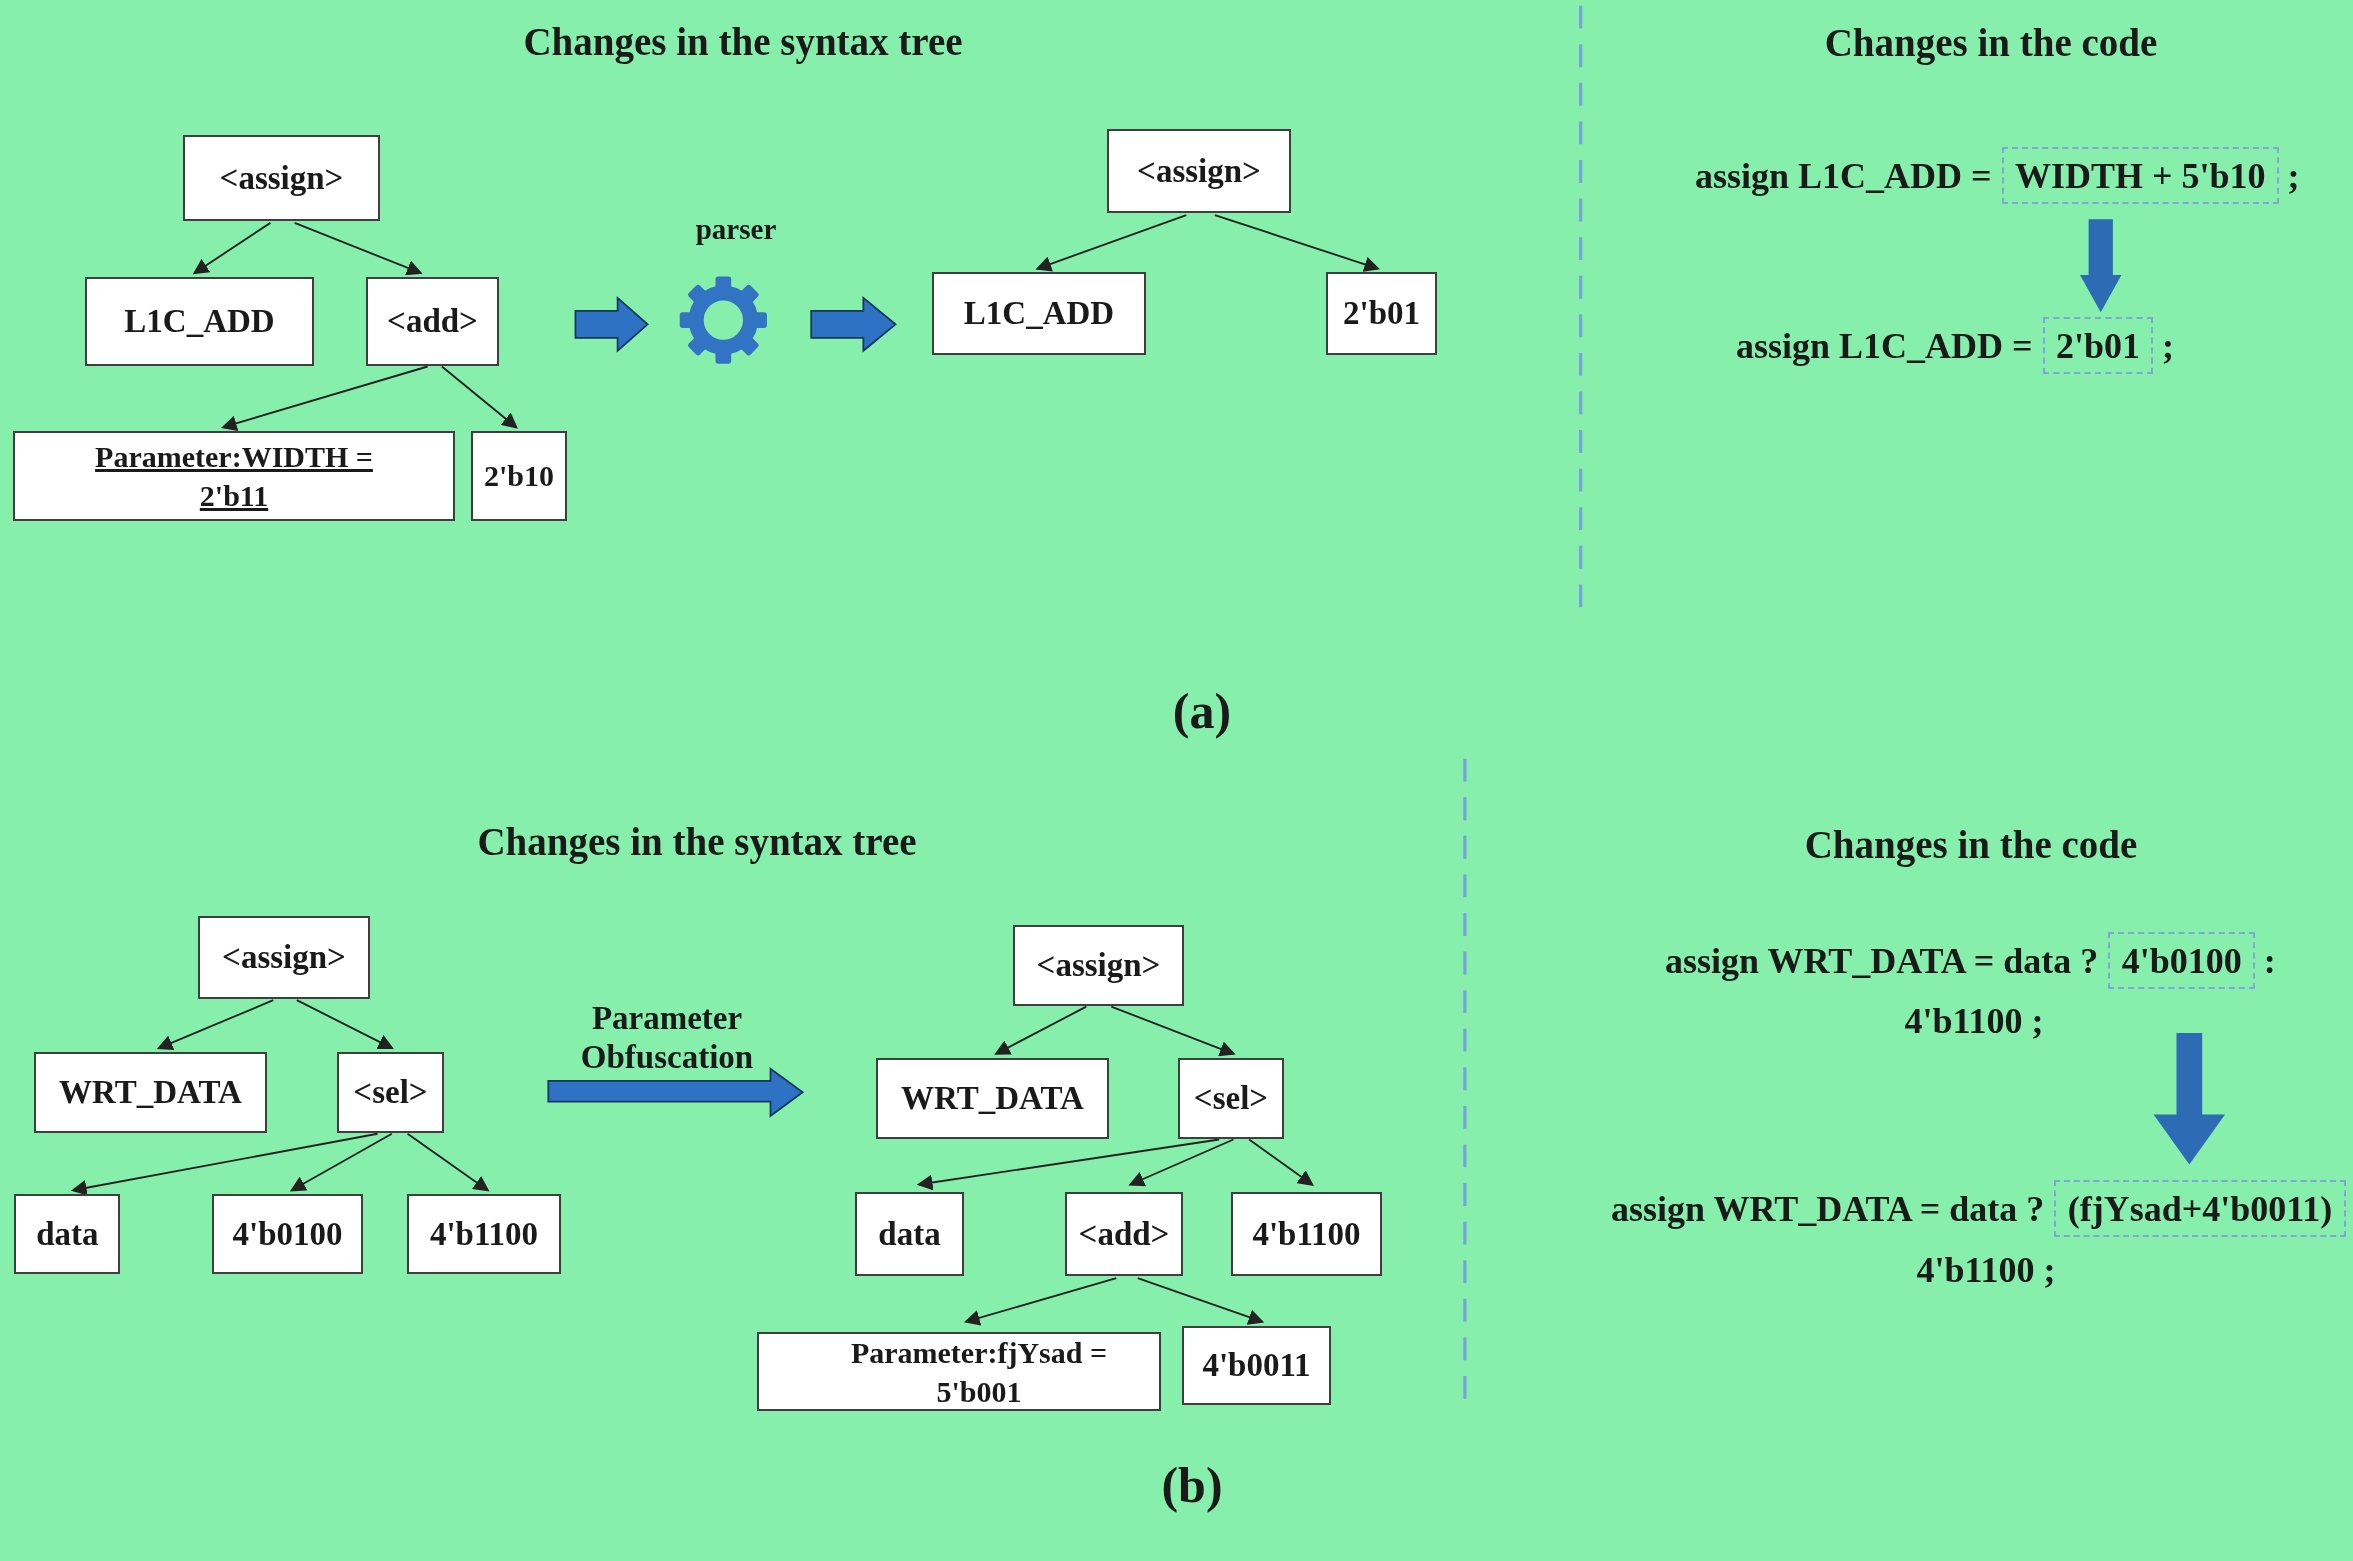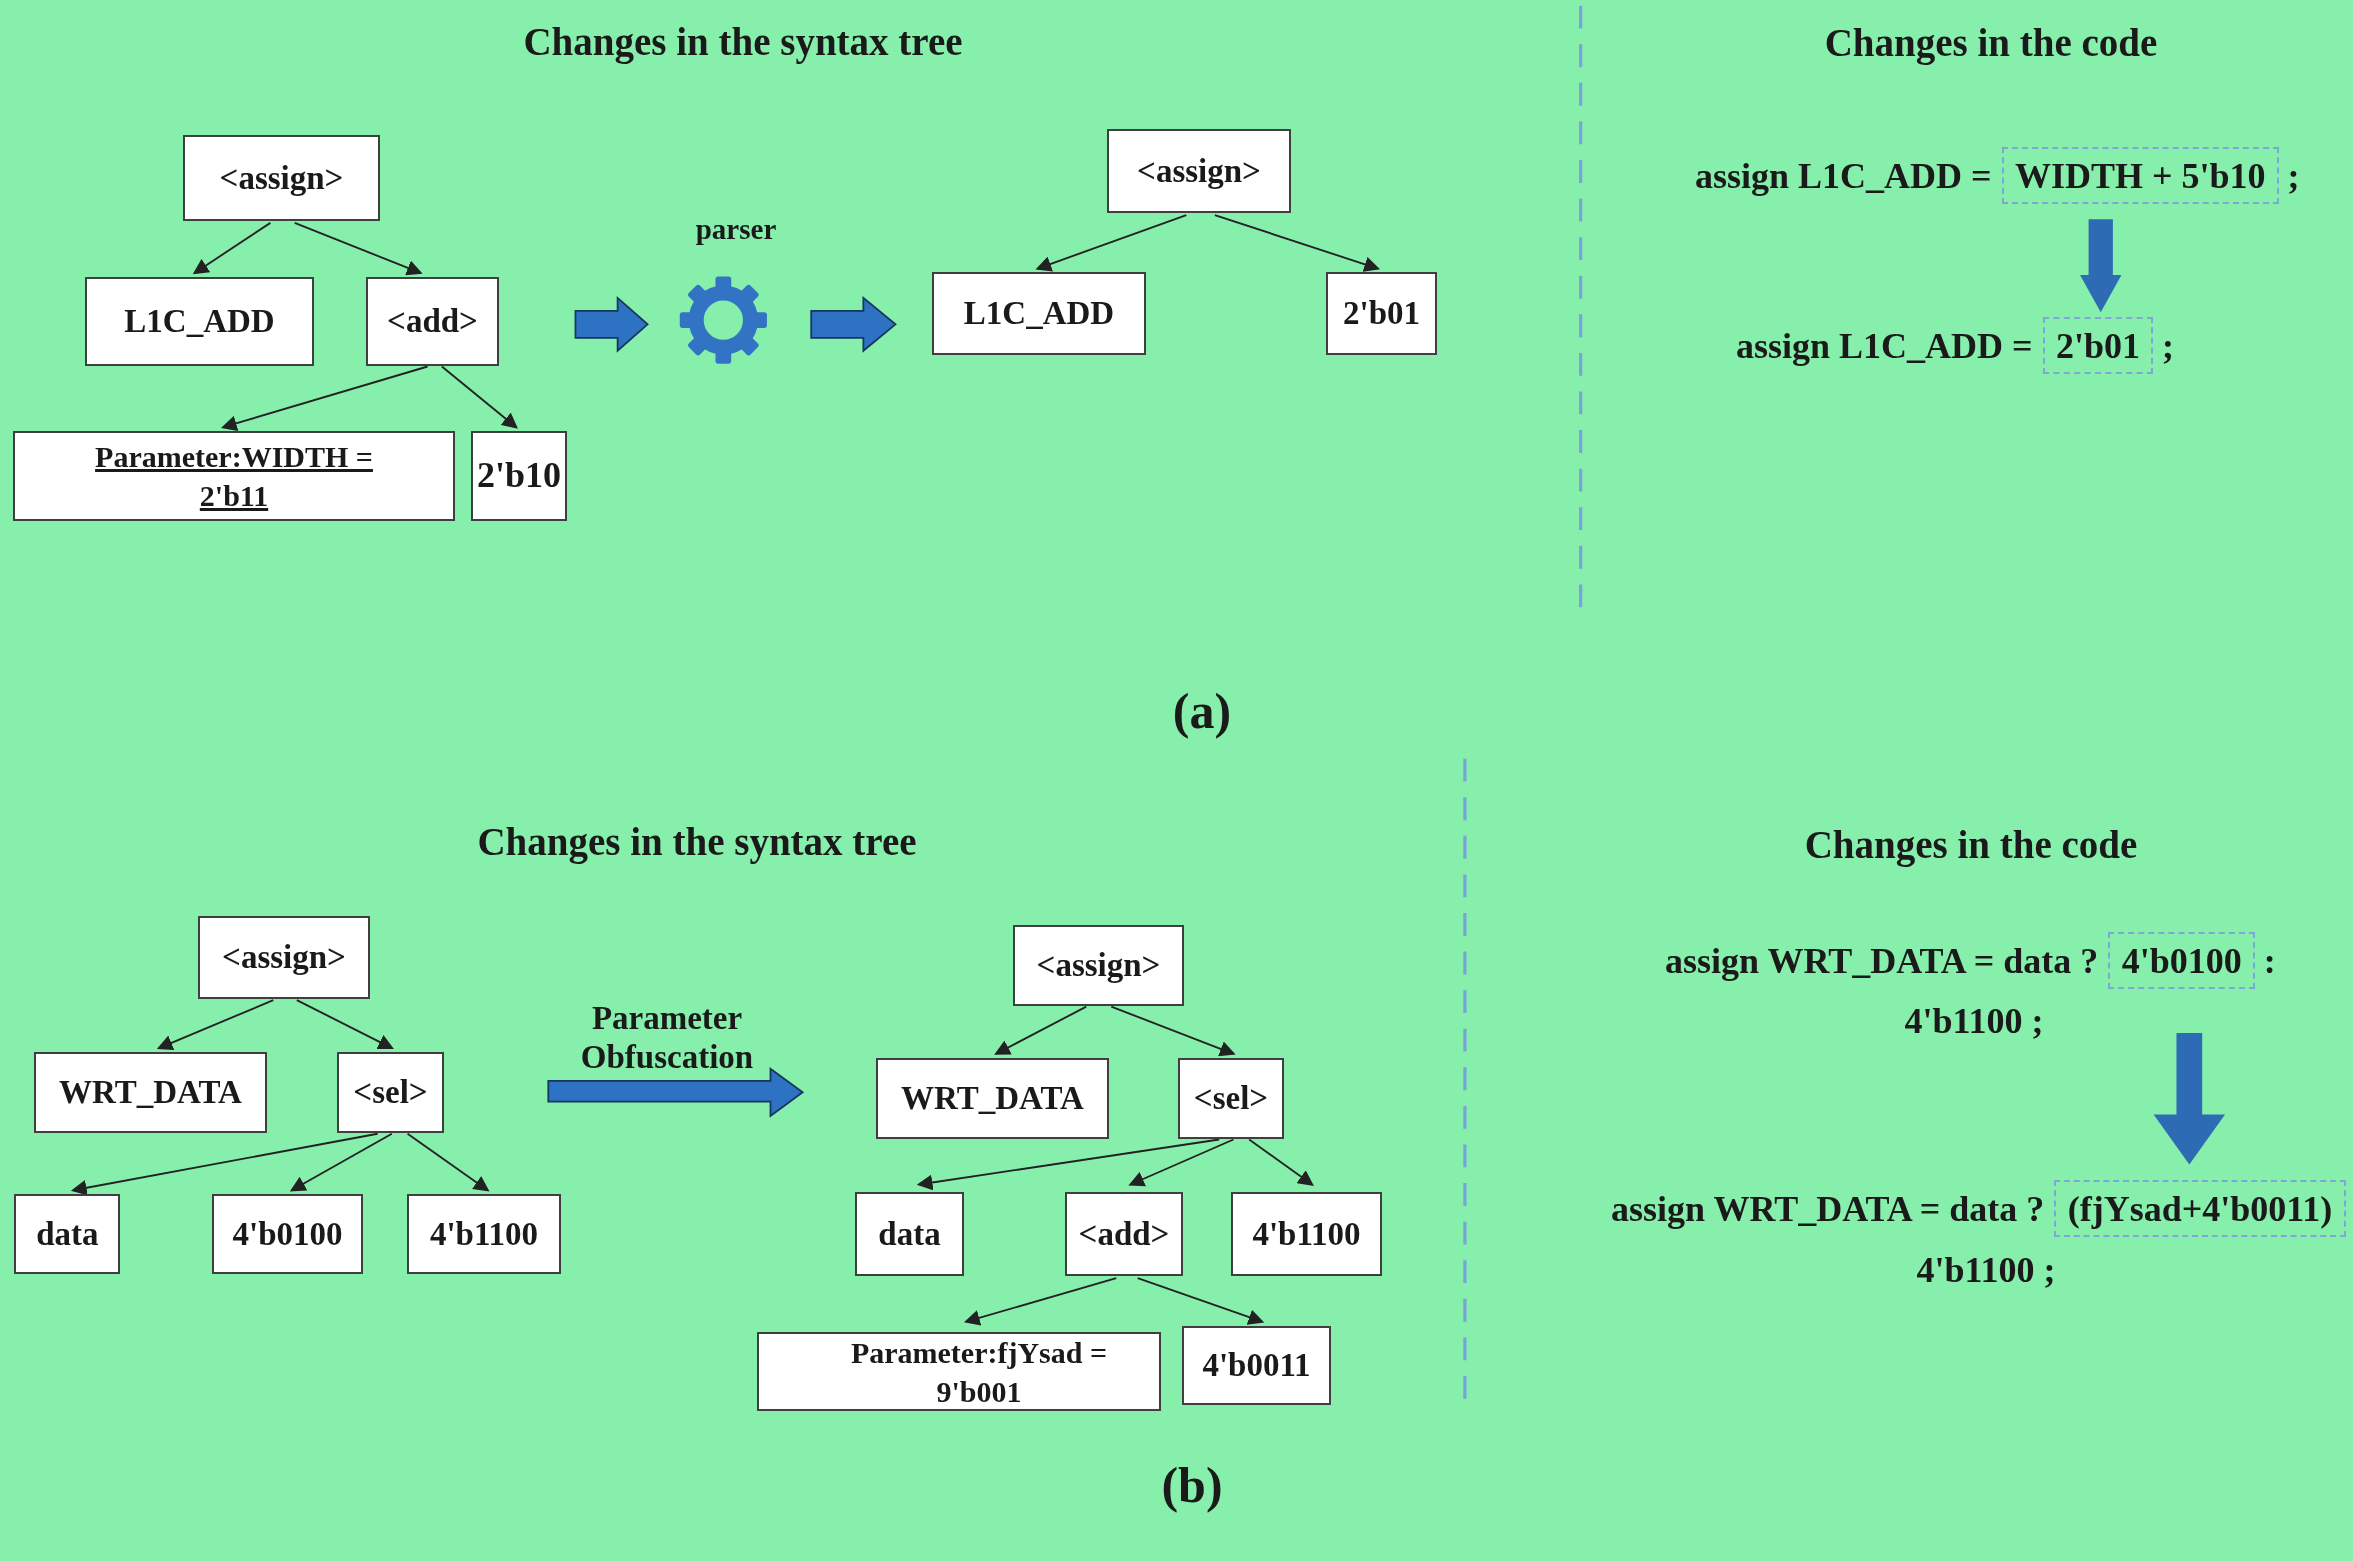--- a/index.html
+++ b/index.html
@@ -114,21 +114,21 @@
   <div class="sec-title" style="left:743px;top:18.6px;">Changes in the syntax tree</div>
   <div class="sec-title" style="left:1991px;top:20px;">Changes in the code</div>
 
   <div class="node" style="left:183px;top:135px;width:197px;height:86px;">&lt;assign&gt;</div>
   <div class="node" style="left:85px;top:277px;width:229px;height:89px;">L1C_ADD</div>
   <div class="node" style="left:366px;top:277px;width:133px;height:89px;">&lt;add&gt;</div>
   <div class="node two-line" style="left:13px;top:431px;width:442px;height:90px;text-decoration:underline;">
     <span>Parameter:WIDTH =</span>
     <span>2'b11</span>
   </div>
-  <div class="node" style="left:471px;top:431px;width:96px;height:90px;font-size:36px;font-family:Liberation Serif, serif;">2'b10</div>
+  <div class="node" style="left:471px;top:431px;width:96px;height:90px;font-size:30px;font-family:Liberation Serif, serif;">2'b10</div>
 
   <div class="float-label" style="left:720px;top:213px;font-size:29px;margin-left:16px;">parser</div>
 
   <div class="node" style="left:1107px;top:129px;width:184px;height:84px;">&lt;assign&gt;</div>
   <div class="node" style="left:932px;top:272px;width:214px;height:83px;">L1C_ADD</div>
   <div class="node" style="left:1326px;top:272px;width:111px;height:83px;">2'b01</div>
 
   <div class="code-row" style="left:1695px;top:147px;">
     <span>assign L1C_ADD =</span>
     <span class="hl">WIDTH + 5'b10</span>
@@ -158,21 +158,21 @@
   </div>
 
   <div class="node" style="left:1013px;top:925px;width:171px;height:81px;">&lt;assign&gt;</div>
   <div class="node" style="left:876px;top:1058px;width:233px;height:81px;">WRT_DATA</div>
   <div class="node" style="left:1178px;top:1058px;width:106px;height:81px;">&lt;sel&gt;</div>
   <div class="node" style="left:855px;top:1192px;width:109px;height:84px;">data</div>
   <div class="node" style="left:1065px;top:1192px;width:118px;height:84px;">&lt;add&gt;</div>
   <div class="node" style="left:1231px;top:1192px;width:151px;height:84px;">4'b1100</div>
   <div class="node two-line" style="left:757px;top:1332px;width:404px;height:79px;padding-left:40px;">
     <span>Parameter:fjYsad =</span>
-    <span>9'b001</span>
+    <span>5'b001</span>
   </div>
   <div class="node" style="left:1182px;top:1326px;width:149px;height:79px;">4'b0011</div>
 
   <div class="code-row" style="left:1665px;top:932px;">
     <span>assign WRT_DATA = data ?</span>
     <span class="hl">4'b0100</span>
     <span class="sfx">:</span>
   </div>
   <div class="code-cont" style="left:1974px;top:1000px;">4'b1100 ;</div>
 

